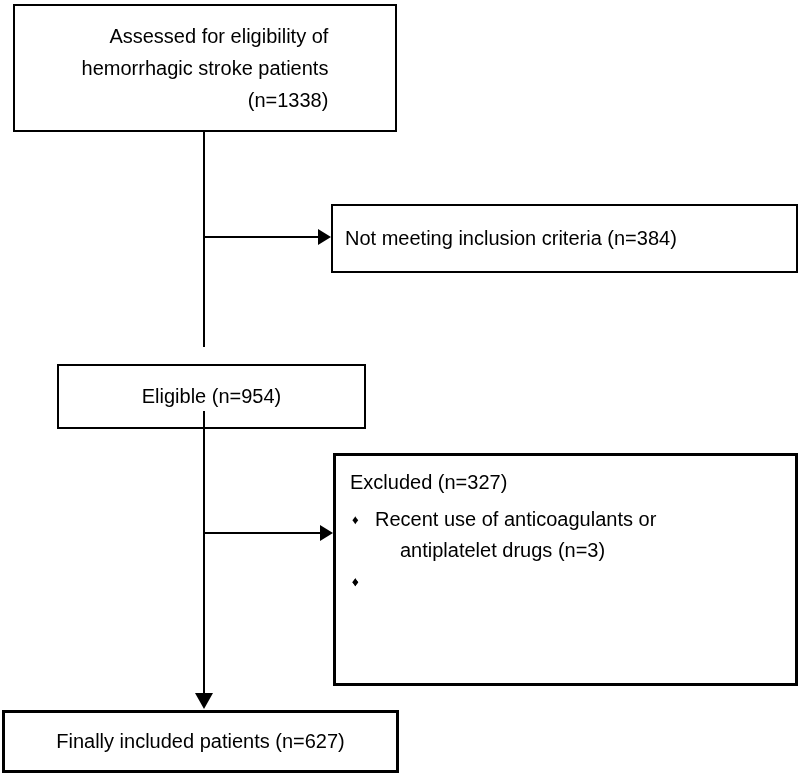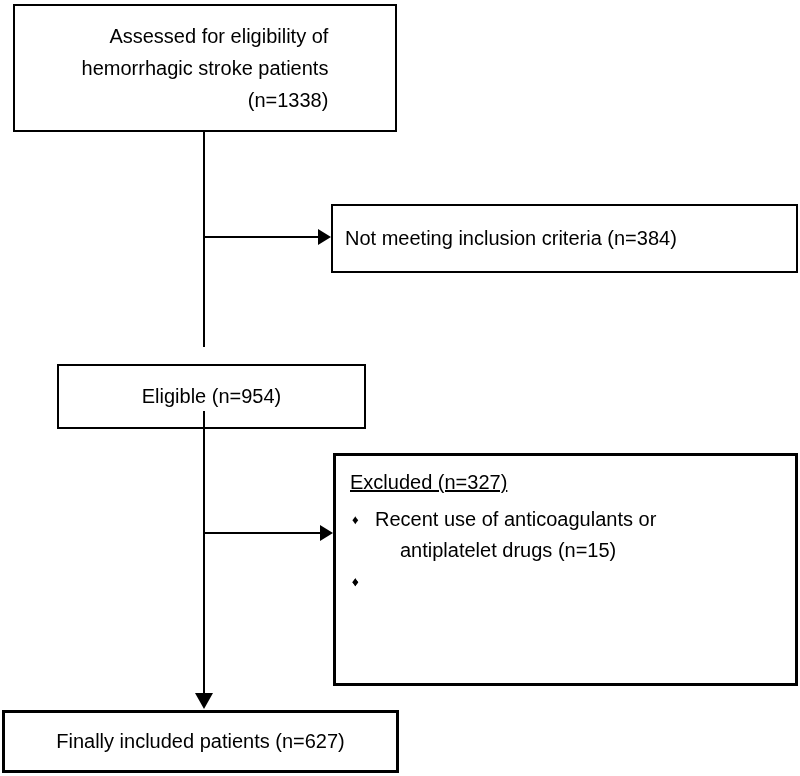--- a/index.html
+++ b/index.html
@@ -28,21 +28,21 @@
 
   #box-assessed   { left: 13px;  top: 4px;   width: 384px; height: 128px; }
   #box-notmeeting { left: 331px; top: 204px; width: 467px; height: 69px;
                     display: flex; align-items: center; padding-left: 12px; }
   #box-eligible   { left: 57px;  top: 347px; width: 309px; height: 65px; margin-top: 17px; }
   #box-excluded   { left: 333px; top: 453px; width: 465px; height: 233px;
                     border-width: 3px; padding: 11px 14px; }
   #box-final      { left: 2px;   top: 710px; width: 397px; height: 63px;
                     border-width: 3px; }
 
-  #excluded-title { line-height: 31px; text-decoration: underline; }
+  #excluded-title { line-height: 31px; }
   #excluded-list  { list-style: none; margin: 6px 0 0 0; padding: 0; }
   #excluded-list li {
     position: relative;
     padding-left: 50px;
     text-indent: -25px;
     line-height: 31px;
   }
   #excluded-list li .bullet-text { white-space: pre-line; }
   .bullet-icon {
     position: absolute;
@@ -101,21 +101,21 @@
   <div class="line" id="hline-excluded"></div>
   <div class="arrowhead-right" id="arrowhead-excluded"></div>
   <div class="arrowhead-down" id="arrowhead-final"></div>
 
   <div class="box" id="box-excluded">
     <div id="excluded-title">Excluded (n=327)</div>
     <ul id="excluded-list">
       <li>
         <span class="bullet-icon">♦</span>
         <span class="bullet-text">Recent use of anticoagulants or
-antiplatelet drugs (n=15)</span>
+antiplatelet drugs (n=3)</span>
       </li>
       <li>
         <span class="bullet-icon">♦</span>
       </li>
       <li>
         <span class="bullet-icon">♦</span>
       </li>
     </ul>
   </div>
 

